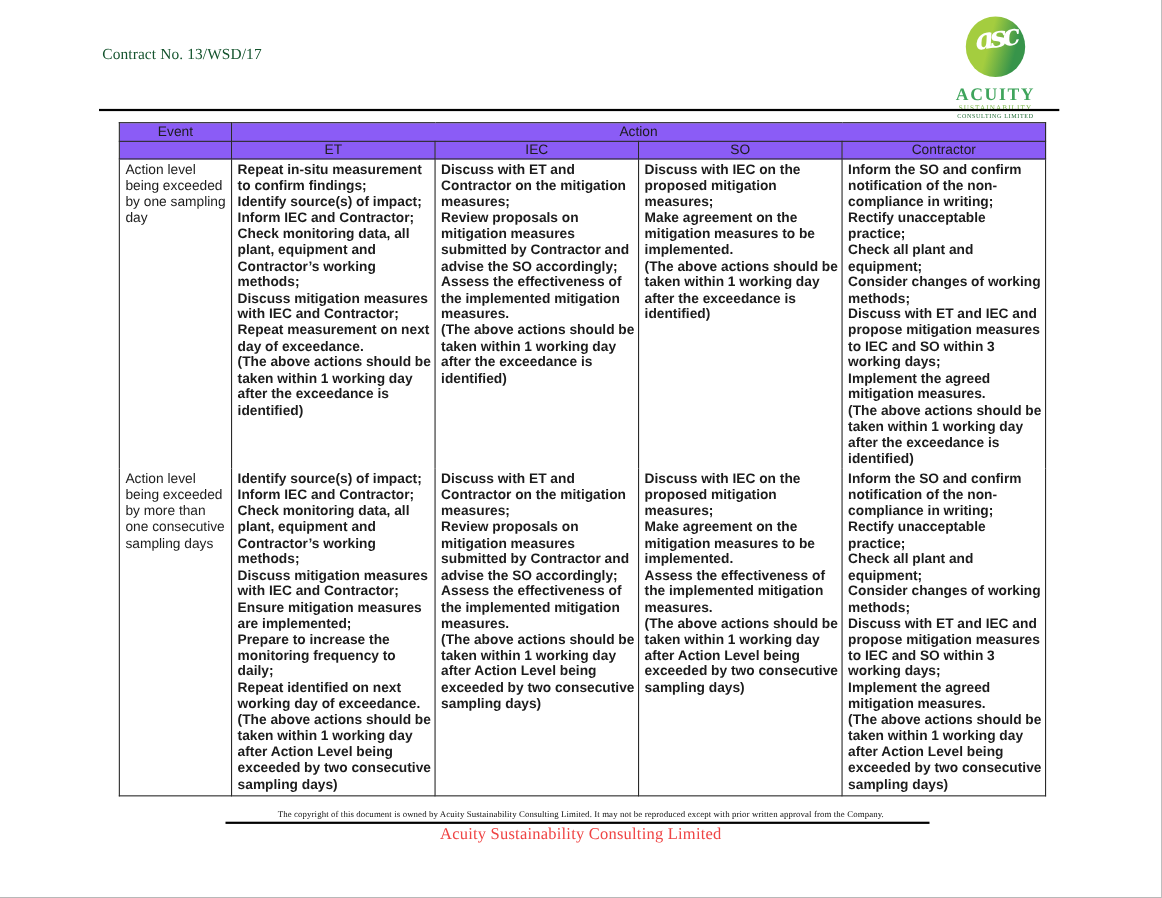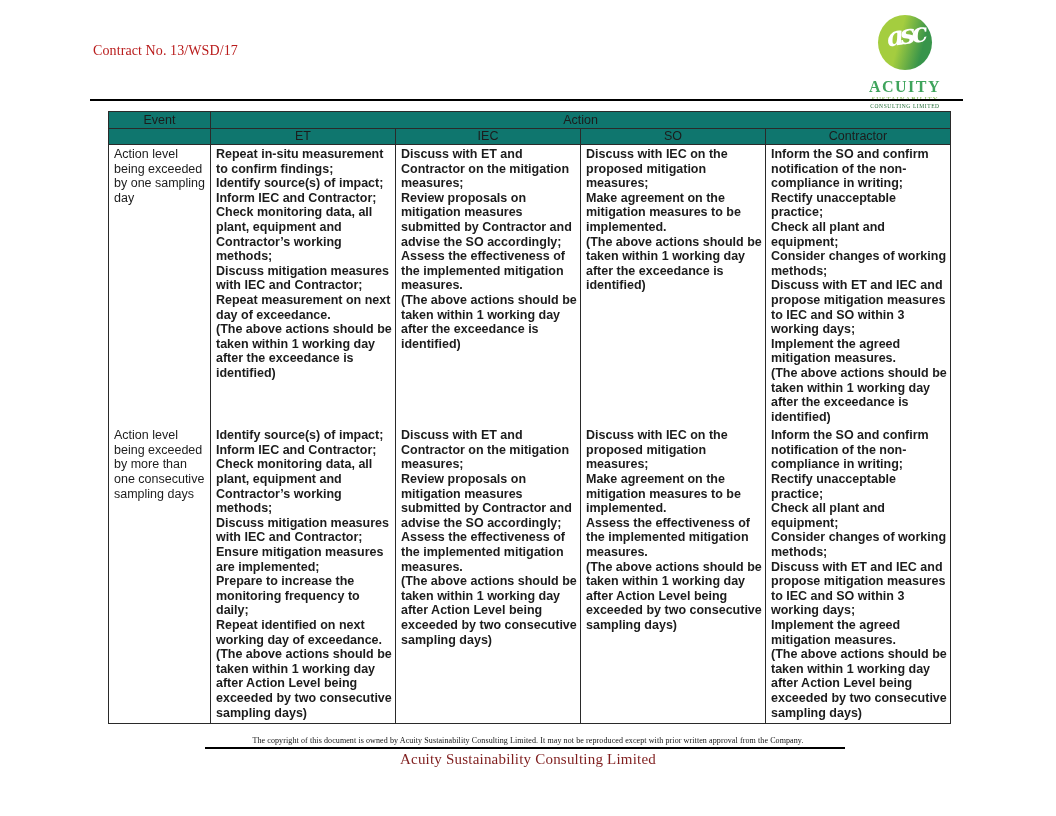--- a/index.html
+++ b/index.html
@@ -5,21 +5,21 @@
   html,body { margin:0; padding:0; background:#888; }
   .page {
     position:relative; width:1056px; height:816px; margin:0 auto;
     background:#ffffff; overflow:hidden;
     font-family:"Liberation Sans", sans-serif;
   }
   
   .header-text {
     position:absolute; left:93px; top:42px;
     font-family:"Liberation Serif", serif; font-size:14px; line-height:17px;
-    color:#b91c1c; letter-spacing:0.1px;
+    color:#14532d; letter-spacing:0.1px;
   }
   .logo { position:absolute; left:861px; top:15px; width:88px; text-align:center; }
   .logo-circle {
     width:54px; height:55px; border-radius:50%; margin:0 auto;
     background:linear-gradient(105deg, #a4cd3f 40%, #37944a 78%);
     position:relative;
   }
   .logo-monogram {
     position:absolute; left:0; top:4px; width:100%;
     font-family:"DejaVu Serif", serif; font-style:italic; font-weight:bold;
@@ -40,40 +40,40 @@
   .header-rule { position:absolute; left:90px; top:99px; width:873px; height:2px; background:#000; }
   
   .action-table {
     position:absolute; left:108px; top:111px; width:842px;
     border-collapse:collapse; table-layout:fixed;
     font-size:12.5px; line-height:14.6px; color:#1c1c1c;
   }
   .action-table th, .action-table td { border:1px solid #2a2a2a; }
   .action-table th {
     font-weight:400; font-size:12.5px; text-align:center;
-    padding:0 2px; background:#0f766e;
+    padding:0 2px; background:#8b5cf6;
   }
   .action-table thead tr:nth-child(1) { height:17px; }
   .action-table thead tr:nth-child(2) { height:16px; }
   .action-table td { vertical-align:top; padding:2px 3px 2px 5px;margin-left:28px; }
   .action-table tbody tr:nth-child(1) { height:264px; }
   .action-table tbody tr:nth-child(2) { height:297px; }
   .action-table tbody tr:nth-child(1) td { border-bottom:none; }
   .action-table tbody tr:nth-child(2) td { border-top:none; }
   .event-cell { padding-left:4px; }
   .action-item { margin:0;font-weight:bold; }
   
   .footer-copyright {
     position:absolute; top:736px; left:0; width:100%; text-align:center;
     font-family:"Liberation Serif", serif; font-size:8px; color:#111; letter-spacing:0.1px;
   }
   .footer-rule { position:absolute; left:205px; top:747px; width:640px; height:2px; background:#000; }
   .footer-company {
     position:absolute; top:751px; left:0; width:100%; text-align:center;
-    font-family:"Liberation Serif", serif; font-size:15px; color:#7f1d1d; letter-spacing:0.2px;
+    font-family:"Liberation Serif", serif; font-size:15px; color:#ef4444; letter-spacing:0.2px;
   }
 </style>
 </head>
 <body>
 
 <div class="page">
 
   <div class="header-text">
     <div>Contract No. 13/WSD/17</div>
   </div>

